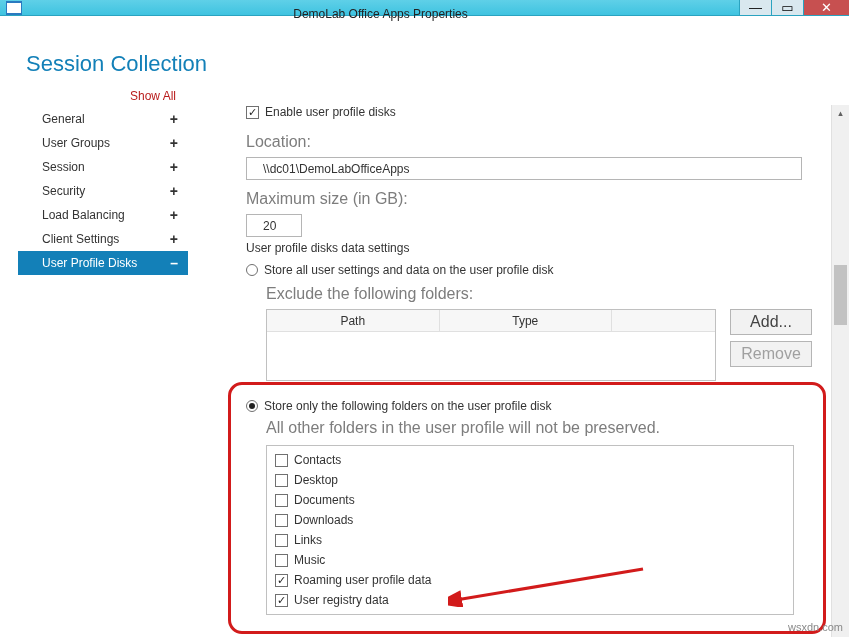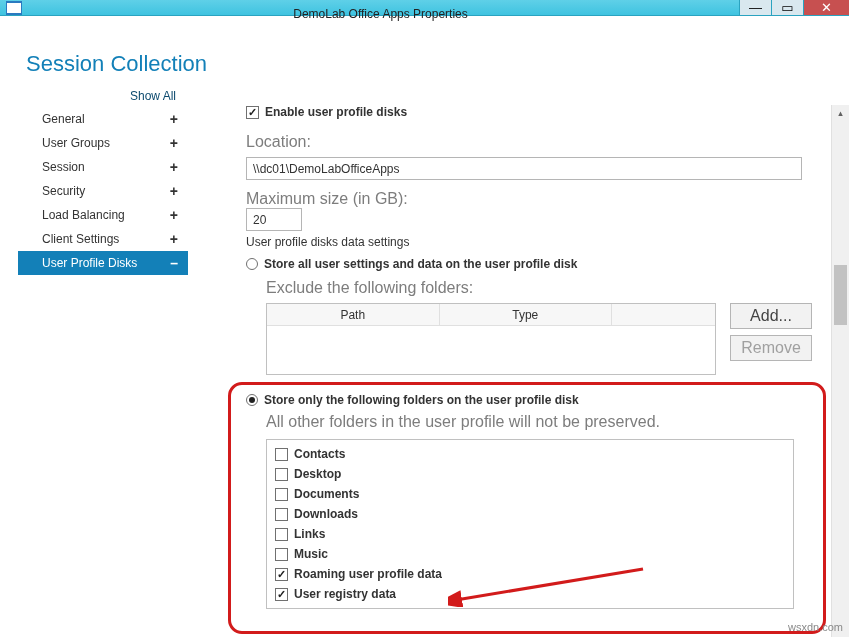--- a/index.html
+++ b/index.html
@@ -13,44 +13,44 @@
   .titlebar .title { flex:1; text-align:center; font-size:12px; color:#222; line-height:29px; }
   .titlebar .btns { display:flex; }
   .titlebar .btn { width:32px; border-left:1px solid #2aa3c0; display:flex; align-items:center; justify-content:center; font-size:13px; font-family: "Segoe UI Symbol", sans-serif; }
   .titlebar .btn.close { background:#c75050; color:#fff; width:46px; }
   .titlebar .btn.min, .titlebar .btn.max { background:#d9e8ef; }
 
   .workarea { position:absolute; top:29px; left:0; right:0; bottom:0; background:#fff; }
 
   .heading { position:absolute; left:26px; top:22px; font-size:22px; font-weight:300; color:#1380b8; }
 
-  .showall { position:absolute; left:130px; top:60px; font-size:12px; color:#0c4a6e;text-align:center; }
+  .showall { position:absolute; left:130px; top:60px; font-size:12px; color:#b91c1c;text-align:center; }
 
   .sidebar { position:absolute; left:18px; top:78px; width:170px; }
   .sidebar .item { height:24px; display:flex; align-items:center; justify-content:space-between; padding:0 10px 0 24px; font-size:12px; color:#333; cursor:default; }
   .sidebar .item .plus { font-weight:bold; color:#333; font-size:14px; line-height:1; }
   .sidebar .item.active { background:#1380b8; color:#fff; }
   .sidebar .item.active .plus { color:#fff; }
 
   .main { position:absolute; left:246px; top:76px; width:578px; bottom:0; }
   .scrollbar { position:absolute; right:0; top:76px; width:18px; bottom:0; background:#f0f0f0; border-left:1px solid #e0e0e0; }
   .scrollbar .arrow { height:17px; text-align:center; font-size:9px; color:#606060; line-height:17px; }
   .scrollbar .thumb { position:absolute; left:2px; right:2px; height:60px; top:160px; background:#c2c2c2; }
 
-  .row { display:flex; align-items:center; font-size:12px; color:#333;font-weight:bold; }
+  .row { display:flex; align-items:center; font-size:12px; color:#333; }
 
   .chk { width:13px; height:13px; border:1px solid #707070; display:inline-flex; align-items:center; justify-content:center; margin-right:6px; background:#fff; font-size:11px; line-height:1; }
   .chk.checked::before { content:"✓"; color:#222; }
 
   .radio { width:12px; height:12px; border:1px solid #707070; border-radius:50%; display:inline-block; margin-right:6px; position:relative; background:#fff; }
   .radio.selected::after { content:""; position:absolute; left:2px; top:2px; width:6px; height:6px; background:#222; border-radius:50%; }
 
   .label-muted { color:#7d7d7d; font-size:16px; }
 
-  .textfield { border:1px solid #b5b5b5; background:#fff; font-size:12px; padding:3px 6px; color:#333; }
+  .textfield { border:1px solid #b5b5b5; background:#fff; font-size:12px; padding:3px 16px; color:#333; }
   .locfield { width:556px; height:23px; }
   .sizefield { width:56px; height:23px; }
 
   .tbl { width:450px; border:1px solid #c0c0c0; }
   .tbl .hdr { display:flex; background:#f7f7f7; height:22px; border-bottom:1px solid #e0e0e0; }
   .tbl .hdr div { flex:1; text-align:center; font-size:12px; line-height:22px; color:#333; border-right:1px solid #e0e0e0; }
   .tbl .hdr div:last-child { flex:0.6; border-right:none; }
   .tbl .body { height:48px; background:#fff; }
 
   .sidebtn { width:82px; height:26px; border:1px solid #b5b5b5; background:#f2f2f2; font-size:16px; color:#444; display:flex; align-items:center; justify-content:center; margin-bottom:6px; }
@@ -119,21 +119,21 @@
   <div class="main">
 
     <div class="row" style="margin-bottom:14px;">
       <span class="chk checked"></span>
       <span>Enable user profile disks</span>
     </div>
 
     <div class="label-muted" style="margin-bottom:6px;">Location:</div>
     <input class="textfield locfield" value="\\dc01\DemoLabOfficeApps" style="">
 
-    <div class="label-muted" style="margin-top:10px; margin-bottom:0;">Maximum size (in GB):</div>
+    <div class="label-muted" style="margin-top:10px; margin-bottom:6px;">Maximum size (in GB):</div>
     <input class="textfield sizefield" value="20" style="">
 
     <div style="font-size:12px; color:#333; margin-top:4px; margin-bottom:8px;">User profile disks data settings</div>
 
     <div class="row" style="margin-bottom:8px;">
       <span class="radio"></span>
       <span>Store all user settings and data on the user profile disk</span>
     </div>
 
     <div class="label-muted" style="margin-left:20px; margin-bottom:6px;">Exclude the following folders:</div>

